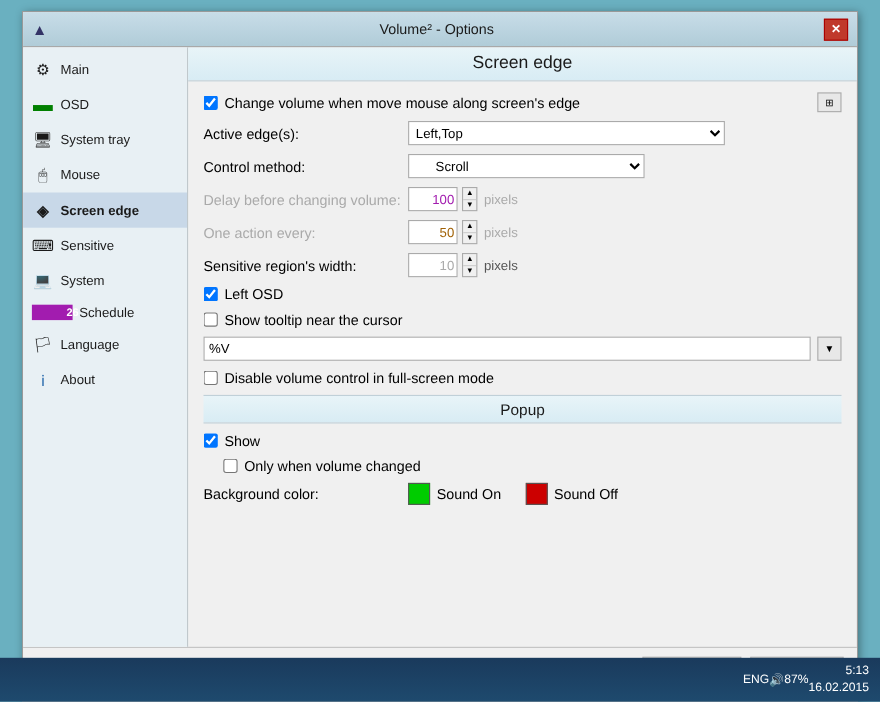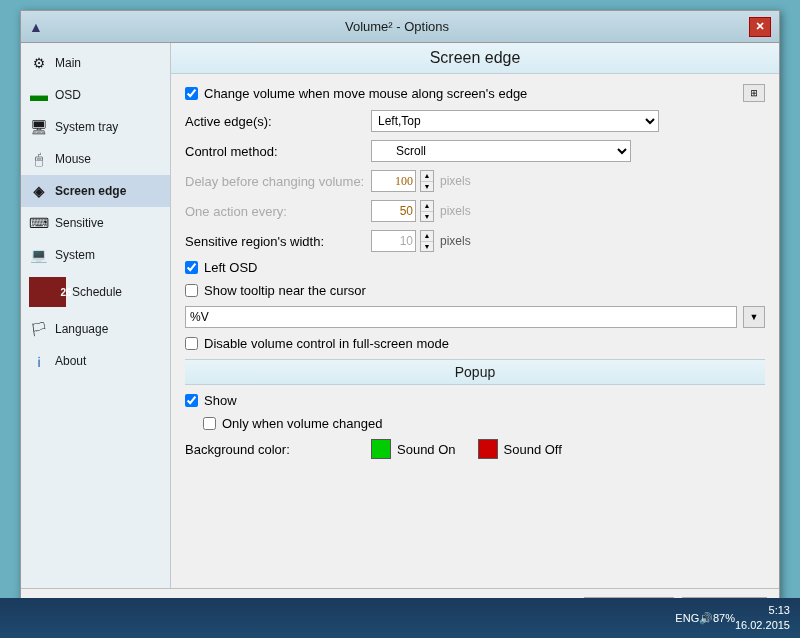--- a/index.html
+++ b/index.html
@@ -350,21 +350,21 @@
         <span class="sidebar-icon">⌨</span>
         <span>Sensitive</span>
       </div>
 
       <div class="sidebar-item">
         <span class="sidebar-icon">💻</span>
         <span>System</span>
       </div>
 
       <div class="sidebar-item">
-        <span class="sidebar-icon" style="background:#7f1d1d;color:white;font-size:10px;font-weight:bold;width:18px;height:30px;padding-left:37px;">26</span>
+        <span class="sidebar-icon" style="background:#a21caf;color:white;font-size:10px;font-weight:bold;width:18px;height:14px;padding-left:37px;">26</span>
         <span>Schedule</span>
       </div>
 
       <div class="sidebar-item">
         <span class="sidebar-icon">🏳</span>
         <span>Language</span>
       </div>
 
       <div class="sidebar-item">
         <span class="sidebar-icon" style="color:#2266aa;">ℹ</span>
@@ -386,30 +386,30 @@
 
         <div class="row">
           <span class="label-field">Active edge(s):</span>
           <select class="active-edge-select">
             <option>Left,Top</option>
           </select>
         </div>
 
         <div class="row">
           <span class="label-field">Control method:</span>
-          <select style="width:260px;padding-left:20px;">
+          <select style="width:215px;padding-left:20px;">
             <option>Scroll</option>
             <option>Move</option>
           </select>
         </div>
 
         <div class="row">
           <span class="label-field disabled">Delay before changing volume:</span>
           <div class="spinner-field">
-            <input type="text" class="spinner-input" value="100" disabled="" style="color: #a16207; font-family: Liberation Serif, serif;">
+            <input type="text" class="spinner-input" value="100" disabled="" style="color: #a21caf;">
             <div class="spinner-btn">
               <span>▲</span>
               <span>▼</span>
             </div>
           </div>
           <span class="pixels-label disabled">pixels</span>
         </div>
 
         <div class="row">
           <span class="label-field disabled">One action every:</span>

